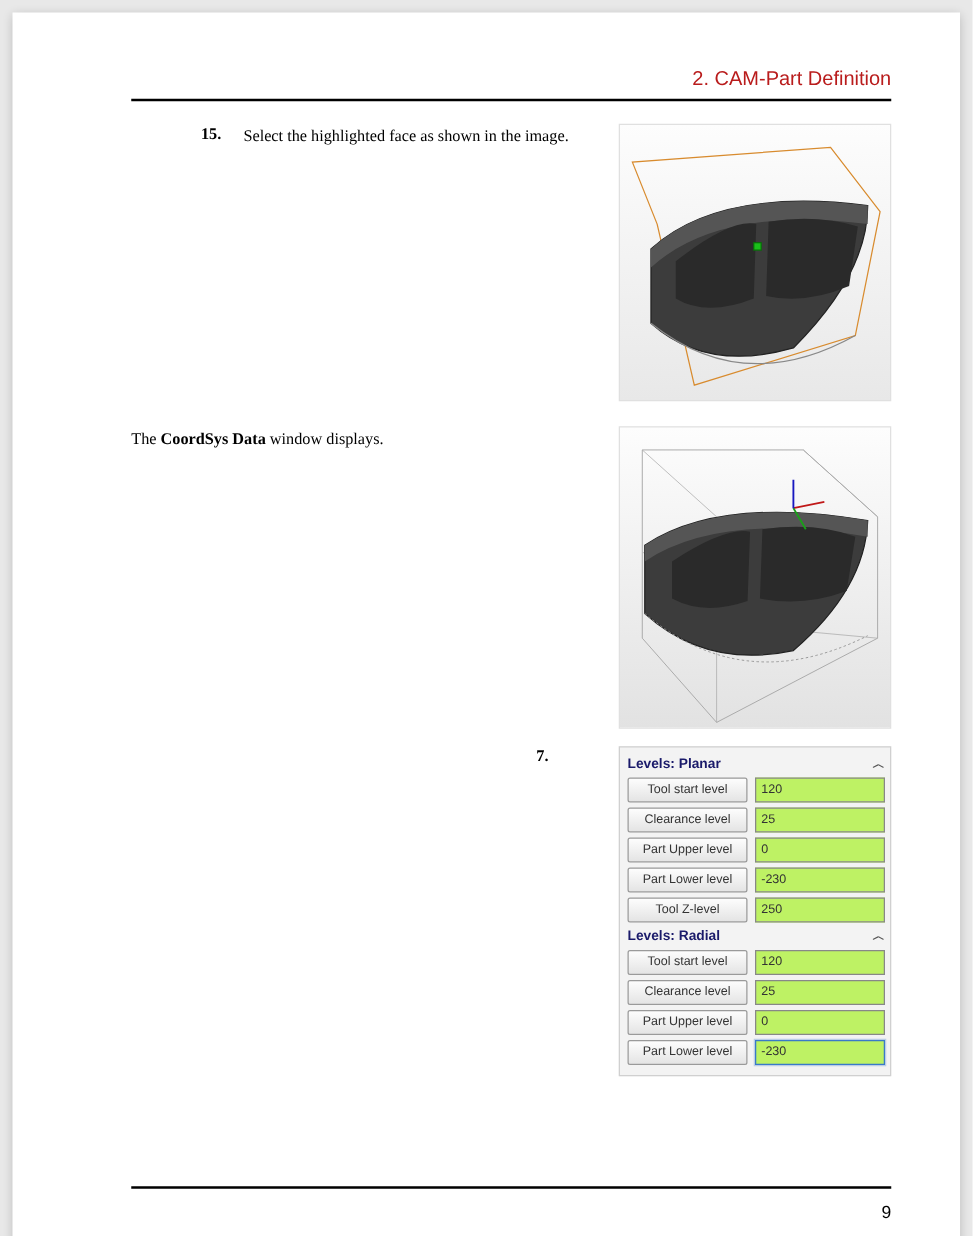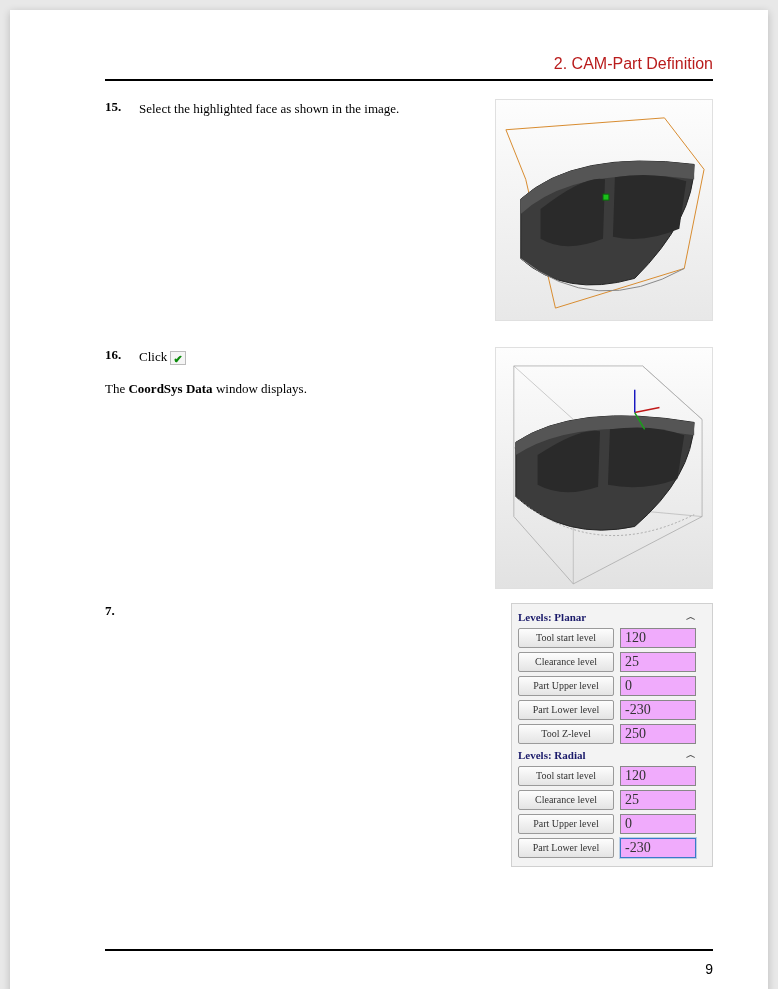--- a/index.html
+++ b/index.html
@@ -21,21 +21,21 @@
     .header {
       text-align: right;
       font-size: 16px;
       color: #b91c1c;
       padding-bottom: 6px;
       border-bottom: 2px solid #000;
       margin-bottom: 18px;
       font-family: Arial, sans-serif;
     }
     .body-content { position: relative; }
-    .step-row { display: flex; gap: 8px; margin-bottom: 8px; }
+    .step-row { display: flex; gap: 8px; margin-bottom: 8px; justify-content: flex-end; }
     .step-num { font-weight: bold; min-width: 26px; font-size: 13px; }
     .step-text { font-size: 13px; line-height: 1.5; font-family: Liberation Serif, serif; }
     .body-text { font-size: 13px; line-height: 1.5; margin: 6px 0; }
     .check-icon {
       display: inline-block;
       width: 16px; height: 14px;
       background: #f5f5f5;
       border: 1px solid #bbb;
       vertical-align: middle;
       position: relative;
@@ -62,26 +62,26 @@
       position: absolute; right: 0; top: 0;
       width: 218px; height: 242px;
       background: linear-gradient(180deg, #fdfdfd 0%, #e2e2e2 100%);
       border: 1px solid #e0e0e0;
     }
     
     .part-svg { width: 100%; height: 100%; }
     
     .levels-panel {
       position: absolute; right: 0; top: 0;
-      width: 202px;
-      font-family: Liberation Serif, serif;
+      width: 218px;
+      font-family: Liberation Sans, sans-serif;
       font-size: 11px;
       background: #f3f3f3;
       border: 1px solid #d0d0d0;
-      padding: 6px 16px 4px 6px;
+      padding: 6px 4px 4px 6px;
     }
     .levels-header {
       display: flex;
       justify-content: space-between;
       align-items: center;
       font-weight: bold;
       color: #1a1a6a;
       margin-bottom: 4px;
       font-size: 11px;
     }
@@ -104,22 +104,22 @@
       font-size: 10px;
       text-align: center;
       line-height: 18px;
       color: #333;
       cursor: pointer;
     }
     .level-input {
       flex: 1;
       height: 20px;
       border: 1px solid #888;
-      background: #f0abfc;
-      font-size: 14px;
+      background: #bef264;
+      font-size: 10px;
       padding: 0 4px;
       line-height: 18px;
       color: #333;
     }
     .level-input.active {
       border: 1px solid #3a7ac8;
       box-shadow: 0 0 0 1px rgba(58,122,200,0.3);
     }
     .footer-line {
       position: absolute;
@@ -158,27 +158,20 @@
           <path d="M 45 110 Q 90 75 110 80 L 108 140 Q 70 155 45 140 Z" fill="#2a2a2a"></path>
           <path d="M 120 78 Q 160 72 192 82 L 185 130 Q 150 145 118 138 Z" fill="#2a2a2a"></path>
           <rect x="108" y="95" width="6" height="6" fill="#1abf1a" stroke="#0a6b0a"></rect>
           <path d="M 25 160 Q 100 220 190 170" fill="none" stroke="#888" stroke-width="1"></path>
         </svg>
       </div>
     </div>
 
     <div class="section2">
       <div class="left-col">
-        <div class="step-row" style="margin-top:18px;">
-          <div class="step-num">16.</div>
-          <div class="step-text">
-            <span>Click</span>
-            <span class="check-icon"></span>
-          </div>
-        </div>
         <p class="body-text" style="margin-top:12px;">
           <span>The </span><b>CoordSys Data</b><span> window displays.</span>
         </p>
       </div>
       <div class="figure2">
         <svg class="part-svg" viewBox="0 0 218 242">
           <polyline points="18,100 18,18 148,18 208,72 208,170 78,238 18,170 18,100" fill="none" stroke="#aaa" stroke-width="0.8"></polyline>
           <line x1="18" y1="18" x2="78" y2="72" stroke="#aaa" stroke-width="0.6"></line>
           <line x1="148" y1="18" x2="208" y2="72" stroke="#aaa" stroke-width="0.6"></line>
           <line x1="18" y1="100" x2="78" y2="158" stroke="#aaa" stroke-width="0.6"></line>

